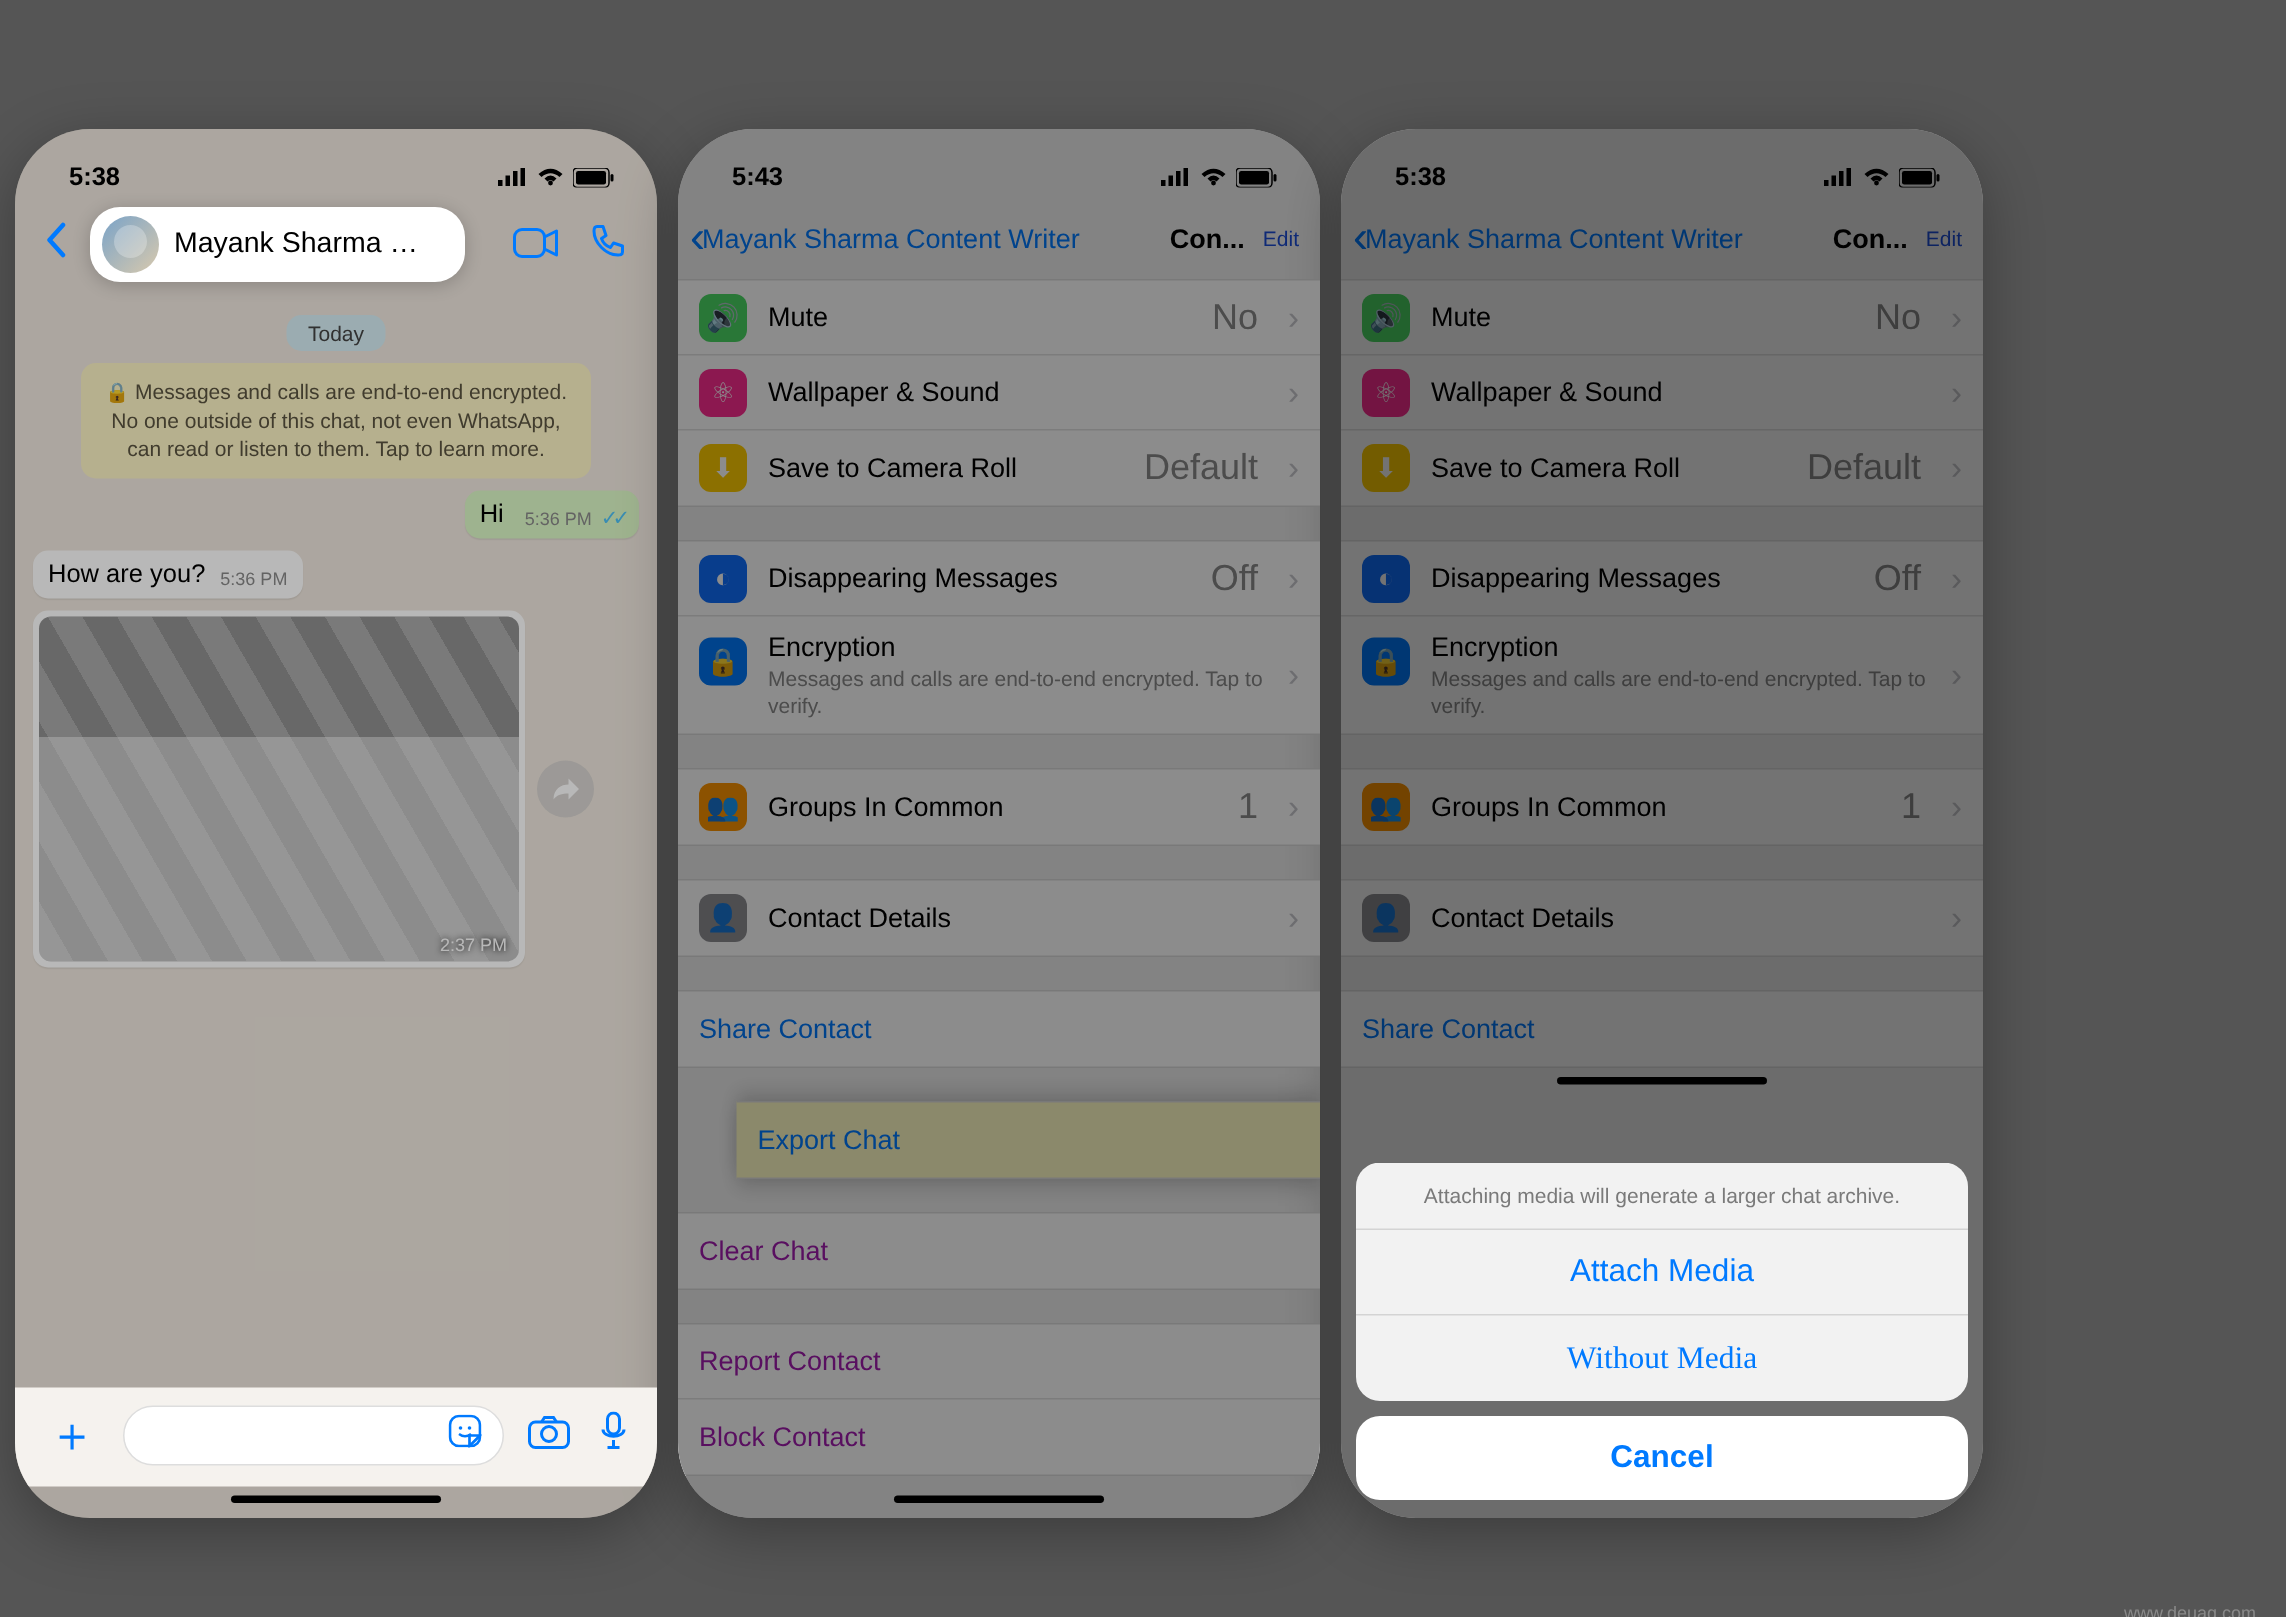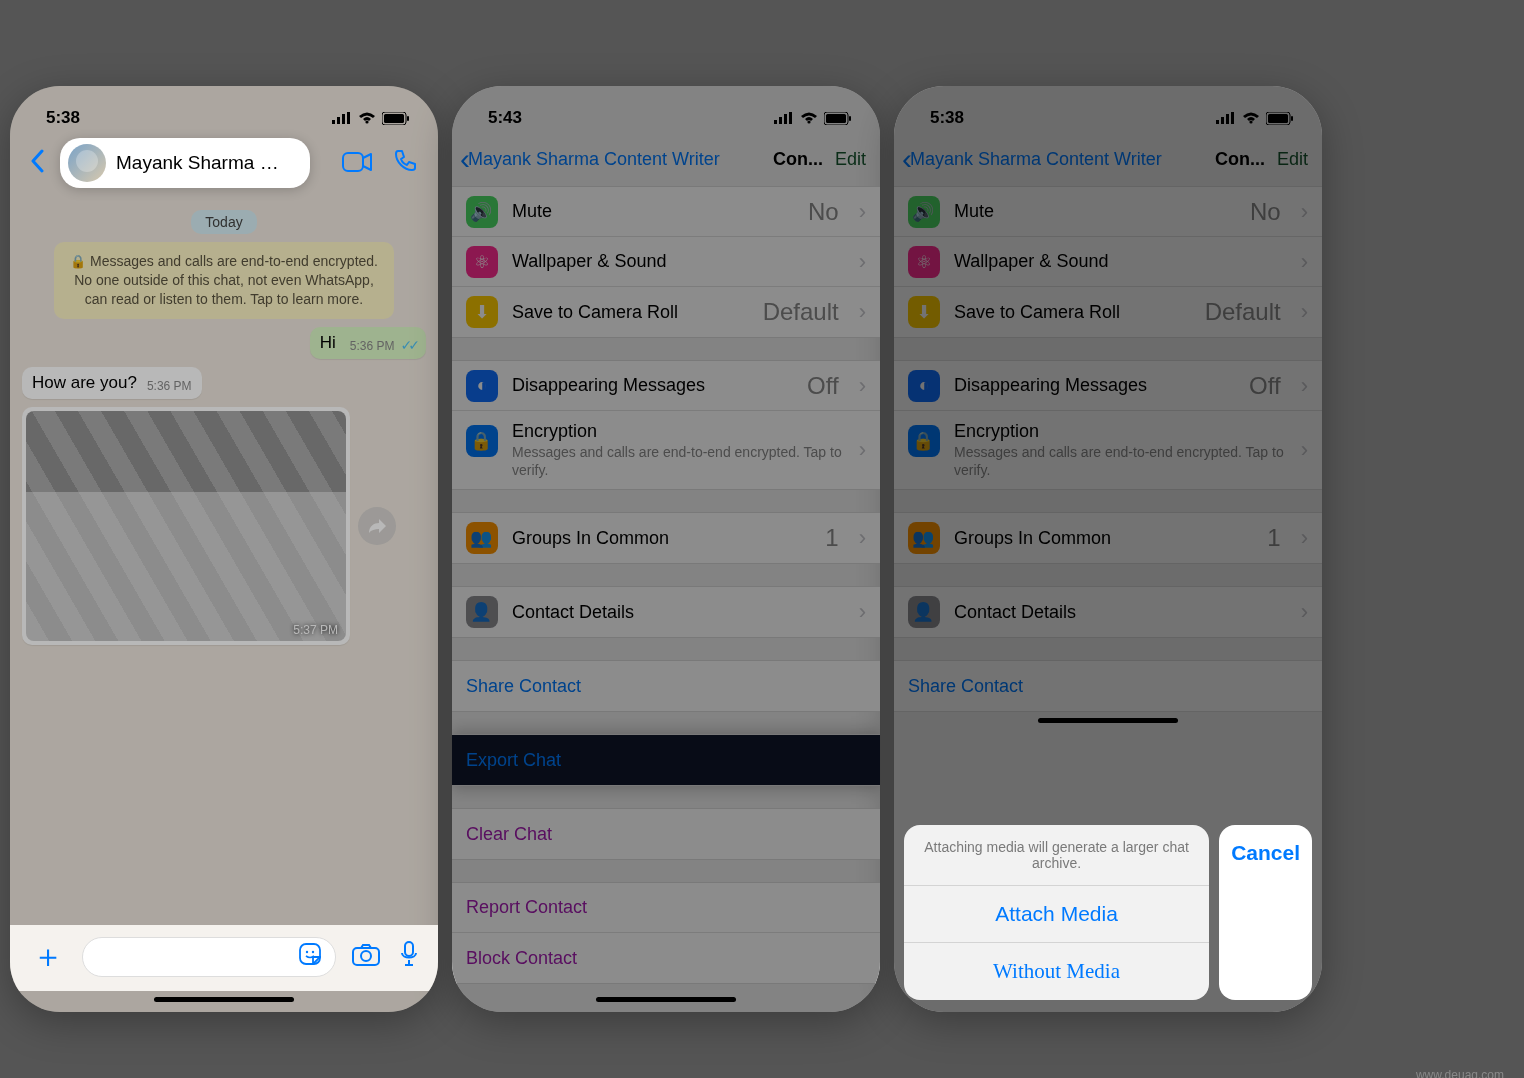--- a/index.html
+++ b/index.html
@@ -134,21 +134,21 @@
   
   .p2, .p3 { background:#efefef; }
   .nav {
     display:flex; align-items:center; gap:4px;
     padding:6px 14px 10px 8px; font-size:18px;
     position:relative; z-index:2;
   }
   .nav .back { color:#007aff; font-size:18px; display:flex; align-items:center; max-width:300px; white-space:nowrap; overflow:hidden; text-overflow:ellipsis;}
   .nav .back .chev { font-size:30px; margin-right:-2px; font-weight:400;}
   .nav .title { font-weight:600; font-size:18px; margin-left:auto; margin-right:8px;}
-  .nav .edit { color:#14532d; font-size:18px;}
+  .nav .edit { color:#1d4ed8; font-size:14px;}
   .list { display:flex; flex-direction:column; position:relative; z-index:2;}
   .group { background:#fff; border-top:1px solid #ddd; border-bottom:1px solid #ddd; }
   .gap { height:22px; }
   .cell {
     display:flex; align-items:center; gap:14px;
     min-height:50px; padding:6px 14px;
     border-bottom:0.5px solid #e2e2e2;
     font-size:18px; color:#000;
   }
   .cell:last-child { border-bottom:none; }
@@ -162,33 +162,34 @@
   .cell .sub { font-size:14px; color:#8a8a8a; margin-top:2px; line-height:1.25;}
   .cell .value { color:#8a8a8a; font-size:24px; margin-right:6px;}
   .cell .chev { color:#c7c7cc; font-size:22px;}
   .link-blue .label{ color:#007aff; }
   .link-red  .label{ color:#a21caf; }
 
   .highlight {
     outline: none;
     box-shadow: 0 -6px 12px rgba(0,0,0,0.15), 0 6px 12px rgba(0,0,0,0.15);
     position:relative; z-index:20 !important;
-    background:#0f172a;
+    background:#fef9c3;
+    margin-left:39px;
   }
   .p2 .dim-cover{
     position:absolute; inset:0; background:rgba(0,0,0,0.45); z-index:10;
   }
 
   
   .p3 .dim-cover{
     position:absolute; inset:0; background:rgba(0,0,0,0.55); z-index:10;
   }
   .action-sheet {
     position:absolute; left:10px; right:10px; bottom:12px; z-index:30;
-    display:flex; flex-direction:row; gap:10px;
+    display:flex; flex-direction:column; gap:10px;
   }
   .sheet-group {
     background:rgba(248,248,248,0.96); border-radius:16px; overflow:hidden;
     backdrop-filter: blur(6px);
   }
   .sheet-hint {
     text-align:center; color:#7a7a7a; font-size:14px;
     padding:14px 16px; border-bottom:0.5px solid #d4d4d4;
   }
   .sheet-button {
@@ -264,21 +265,21 @@
         <span>Hi</span>
         <span class="time">5:36 PM</span>
         <span class="ticks">✓✓</span>
       </div>
       <div class="bubble in">
         <span>How are you?</span>
         <span class="time">5:36 PM</span>
       </div>
       <div class="img-bubble">
         <div class="img-placeholder"></div>
-        <div class="img-time">5:37 PM</div>
+        <div class="img-time">2:37 PM</div>
         <div class="fwd-btn">
           <svg width="20" height="18">
               <path d="M2 16 C2 9 7 6 12 6 L12 2 L19 9 L12 16 L12 12 C8 12 4 13 2 16 Z" fill="#fff"></path>
             </svg>
         </div>
       </div>
     </div>
 
     <div class="input-bar">
       <div class="plus-btn">＋</div>

